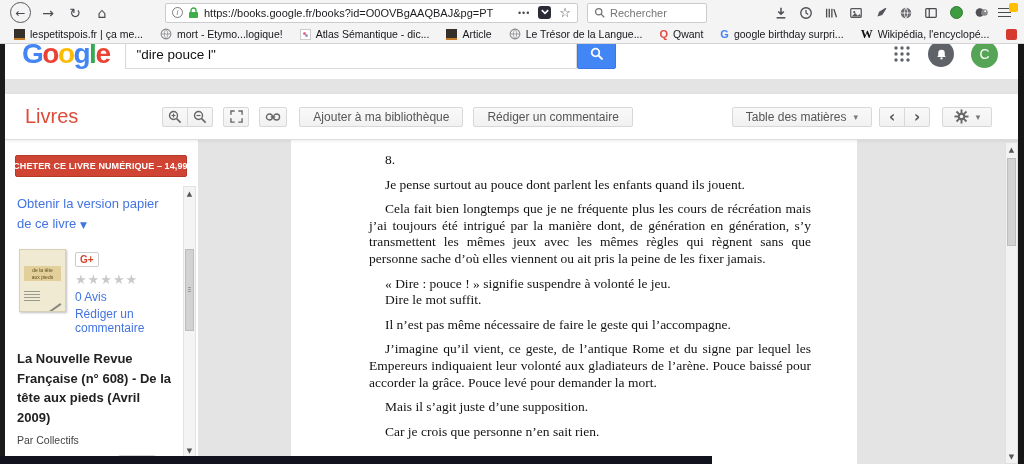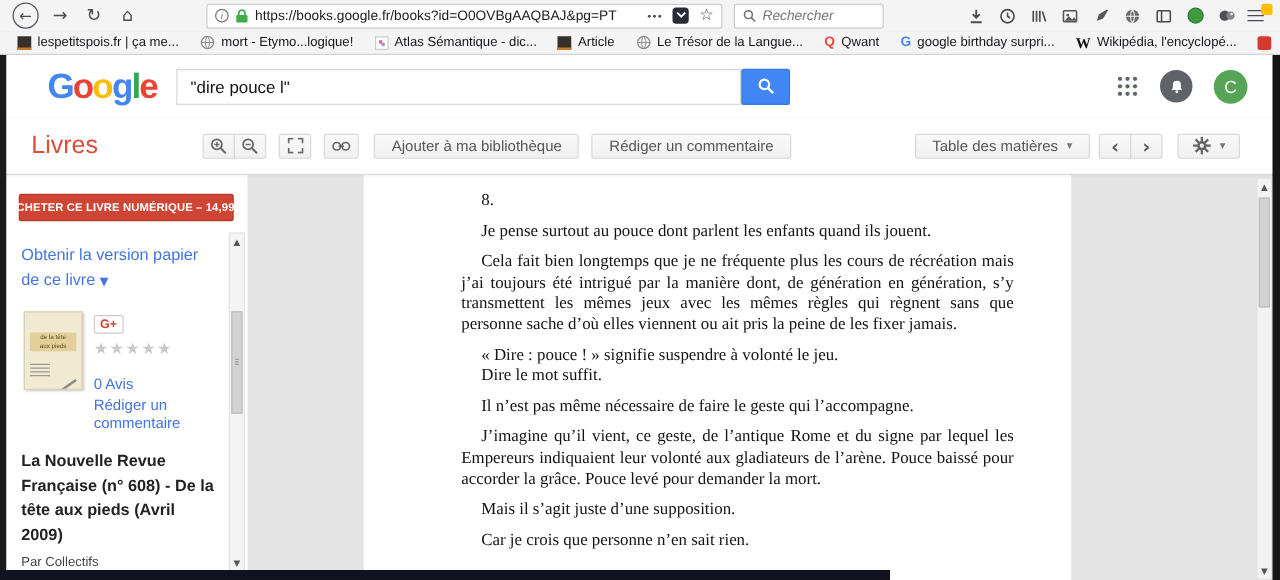--- a/index.html
+++ b/index.html
@@ -14,41 +14,41 @@
 .backbtn{width:21px;height:21px;border:1.5px solid #58585e;border-radius:50%;margin-right:9px;font-size:12px}
 .navico.sp{width:16px;margin-right:11px;font-size:14px}
 .urlbar{margin-left:44px;width:413px;height:20px;background:#fff;border:1px solid #ccccd0;border-radius:2px;display:flex;align-items:center;padding:0 6px;font-size:11px;color:#2a2a2e}
 .urlinfo{width:11px;height:11px;border:1px solid #7a7a7f;border-radius:50%;color:#7a7a7f;font-size:8px;display:flex;align-items:center;justify-content:center;margin-right:5px;font-style:italic}
 .urltext{white-space:nowrap;overflow:hidden;flex:1;color:#1b1b1f}
 .urlacts{display:flex;align-items:center;gap:8px;margin-left:6px}
 .dots3{font-size:9px;letter-spacing:1px;color:#4a4a4f}
 .pocket{width:13px;height:13px;border-radius:3px;background:#2b2b38;display:flex;align-items:center;justify-content:center}
 .star{font-size:13px;color:#4a4a4f}
 .ffsearch{margin-left:9px;width:120px;height:20px;background:#fff;border:1px solid #ccccd0;border-radius:2px;display:flex;align-items:center;padding:0 6px;gap:5px}
-.ffsearch input{border:0;outline:none;width:84px;font-size:11px;font-style:italic;color:#737373;background:transparent;font-family:"Liberation Sans",sans-serif}
+.ffsearch input{border:0;outline:none;width:84px;font-size:11px;color:#737373;background:transparent;font-family:"Liberation Sans",sans-serif}
 .extrow{display:flex;align-items:center;gap:9px;margin-left:66px}
 .exi{width:16px;height:16px;display:flex;align-items:center;justify-content:center}
 .greenball{width:13px;height:13px;border-radius:50%;background:#3d9c40;border:1px solid #2f7a32}
 .menu{position:relative;margin-left:9px;width:18px;height:16px;display:flex;flex-direction:column;justify-content:center;gap:2.5px}
 .menu i{display:block;width:13px;height:1.6px;background:#4a4a4f}
 .menubadge{position:absolute;right:-2px;top:-2px;width:9px;height:9px;background:#ffbf00;border-radius:2px}
 
 .bookmarks{position:absolute;left:0;top:25px;right:0;height:19px;background:#f4f4f5;border-bottom:1px solid #d4d4d8;display:flex;align-items:center;gap:17px;padding:0 14px;font-size:10.5px;color:#15151a;z-index:10}
 .bm{display:flex;align-items:center;gap:5px;white-space:nowrap}
 .bi-dark{width:11px;height:11px;background:#36302a;border-bottom:2px solid #c57b2a}
 .bi-red{width:11px;height:11px;background:#d63a2f;border-radius:2px}
 .bi-lite{width:11px;height:11px;background:#fff;border:1px solid #ccc;position:relative}
 .bi-lite i{position:absolute;left:2px;top:2px;width:3px;height:3px;border-radius:50%;background:#e06a8a}
 .bi-lite em{position:absolute;right:2px;bottom:2px;width:3px;height:3px;border-radius:50%;background:#9a9ad0}
 .bmq{color:#e6493f;font-weight:bold;font-size:11px}
 .bmg{color:#4285f4;font-weight:bold;font-size:11px}
 .bmw{font-family:"Liberation Serif",serif;font-weight:bold;font-size:12px;color:#111}
 
 
-.gheader{position:absolute;left:0;top:44px;right:0;height:50px;background:#fff;display:flex;align-items:center;padding-left:38px;z-index:8}
+.gheader{position:absolute;left:0;top:29px;right:0;height:50px;background:#fff;display:flex;align-items:center;padding-left:22px;z-index:8}
 .glogo{font-size:28px;font-weight:bold;letter-spacing:-1.5px;line-height:1;cursor:default}
 .gsearch{margin-left:16px;width:452px;height:29px;border:1px solid #d9d9d9;box-shadow:inset 0 1px 2px rgba(0,0,0,.05);font-size:13.5px;padding:0 10px;color:#111;outline:none;font-family:"Liberation Sans",sans-serif}
 .gsbtn{width:39px;height:29px;background:#4285f4;border:1px solid #3b78e7;border-radius:2px;display:flex;align-items:center;justify-content:center}
 .ghright{margin-left:auto;display:flex;align-items:center;gap:17px;padding-right:26px}
 .bell{width:26px;height:26px;border-radius:50%;background:#5f6368;display:flex;align-items:center;justify-content:center}
 .avatar{width:27px;height:27px;border-radius:50%;background:#56a456;color:#fff;font-size:14px;display:flex;align-items:center;justify-content:center}
 
 
 .btoolbar{position:absolute;left:0;top:94px;right:0;height:46px;background:#fff;border-bottom:1px solid #dcdcdc;box-shadow:0 1px 3px rgba(0,0,0,.08);display:flex;align-items:center;padding:0 32px 0 25px;z-index:8}
 .brand{font-size:20px;color:#dd4b39;margin-right:84px;cursor:default}
@@ -76,21 +76,21 @@
 .coverrow{margin:13px 0 0 14px;display:flex}
 .cover{width:50px;height:63px;background:#f1ead2;border:1px solid #d8d0b4;box-shadow:1px 1px 2px rgba(0,0,0,.25);position:relative;overflow:hidden}
 .coverband{position:absolute;left:4px;right:4px;top:16px;background:#e3cf9a;padding:1px 0;text-align:center;font-size:5px;color:#5d4a1d;line-height:1.3}
 .coverlines{position:absolute;left:4px;bottom:8px}
 .coverlines i{display:block;width:16px;height:1px;background:#9a9a90;margin-bottom:2px}
 .quill{position:absolute;right:3px;bottom:3px;width:14px;height:1.5px;background:#8a8a80;transform:rotate(-35deg)}
 .covercol{margin-left:9px}
 .gpluschip{display:inline-block;border:1px solid #ccc;border-radius:2px;background:#fff;font-size:10px;font-weight:bold;color:#d0442c;padding:1px 4px}
 .stars{margin-top:6px;font-size:13px;color:#c9c9c9;letter-spacing:1px;line-height:1}
 .bluelink{color:#4374e0;font-size:12px}
-.avis{display:block;margin-top:14px}
+.avis{display:block;margin-top:4px}
 .sreview{display:block;margin-top:3px}
 .btitle{margin:14px 26px 0 12px;font-size:13px;font-weight:bold;color:#222;line-height:1.5}
 .bauthor{margin:7px 0 0 12px;font-size:10.5px;color:#444}
 .srow{margin:9px 0 0 12px;display:flex;align-items:center;gap:7px}
 .srow input{width:94px;height:23px;border:1px solid #c6c6c6;font-size:11.5px;padding:0 4px;color:#aaa;outline:none;font-family:"Liberation Sans",sans-serif}
 .okbtn{width:38px;height:25px;font-size:11px;font-weight:bold}
 
 
 .sb-scroll{position:absolute;right:2px;top:46px;bottom:6px;width:13px;background:#f4f4f4;border:1px solid #e3e3e3;z-index:5}
 .main-scroll{position:absolute;right:6px;top:2px;width:13px;bottom:0;background:#f2f2f2;border:1px solid #e0e0e0;z-index:25}

